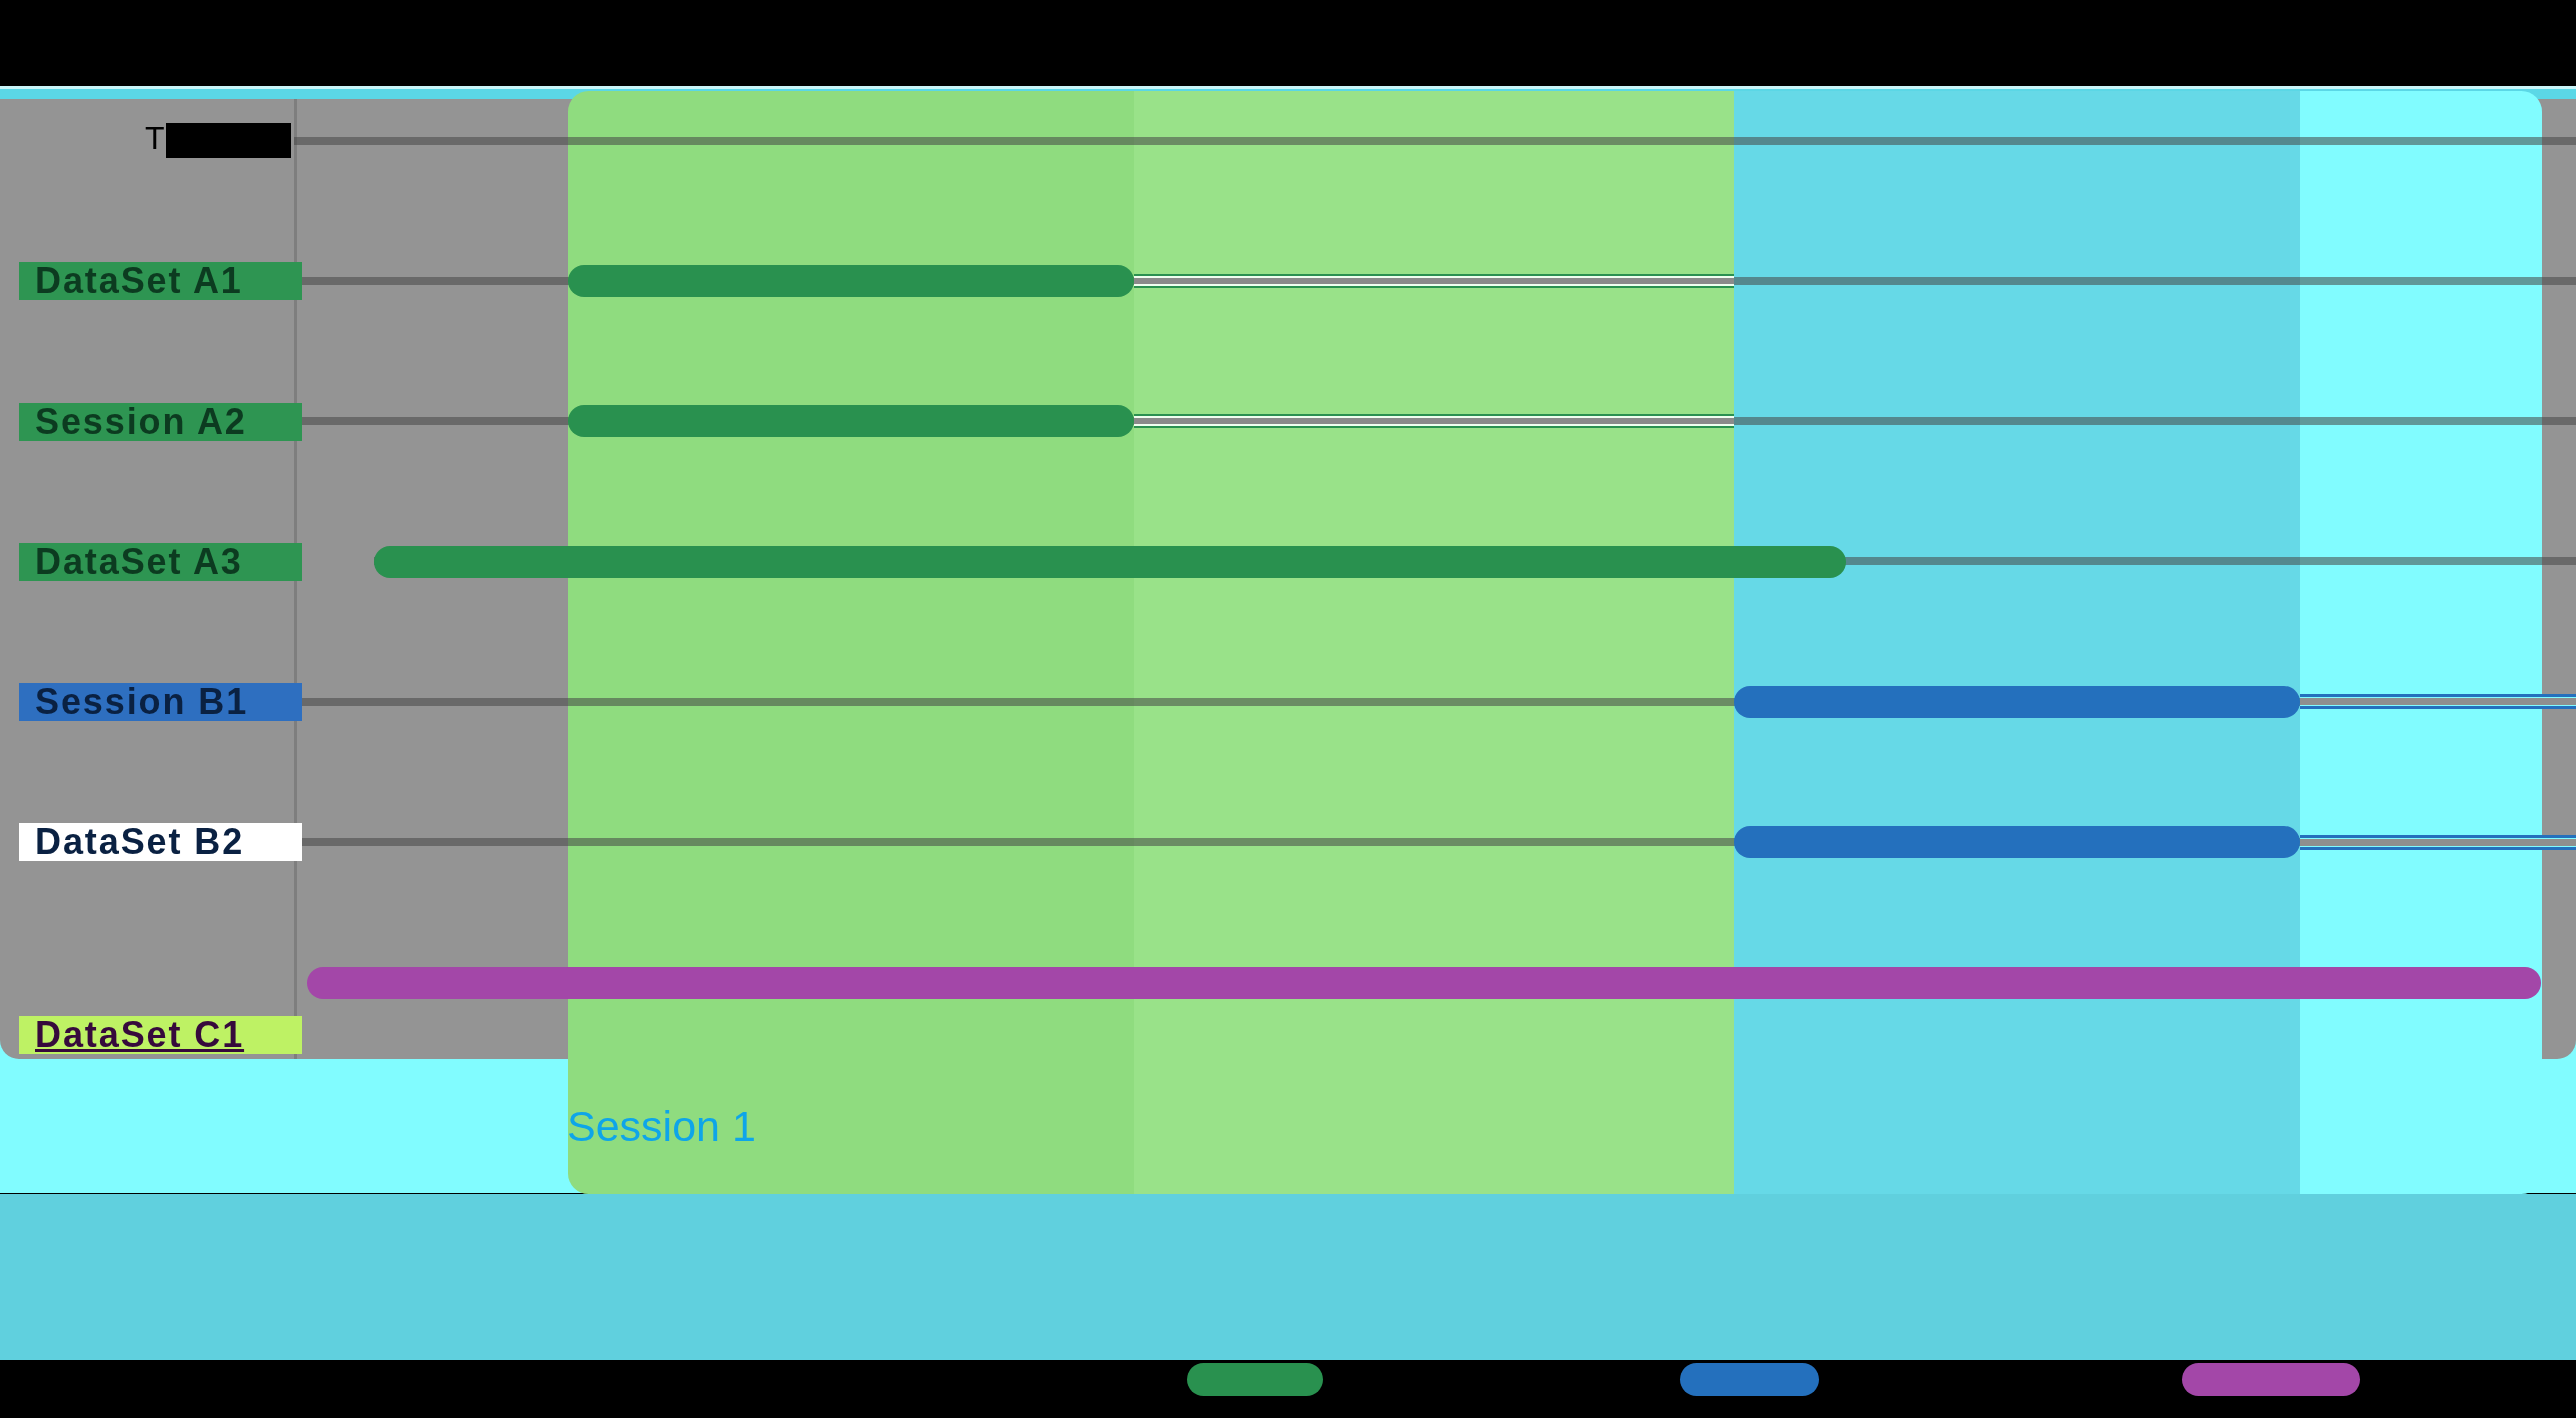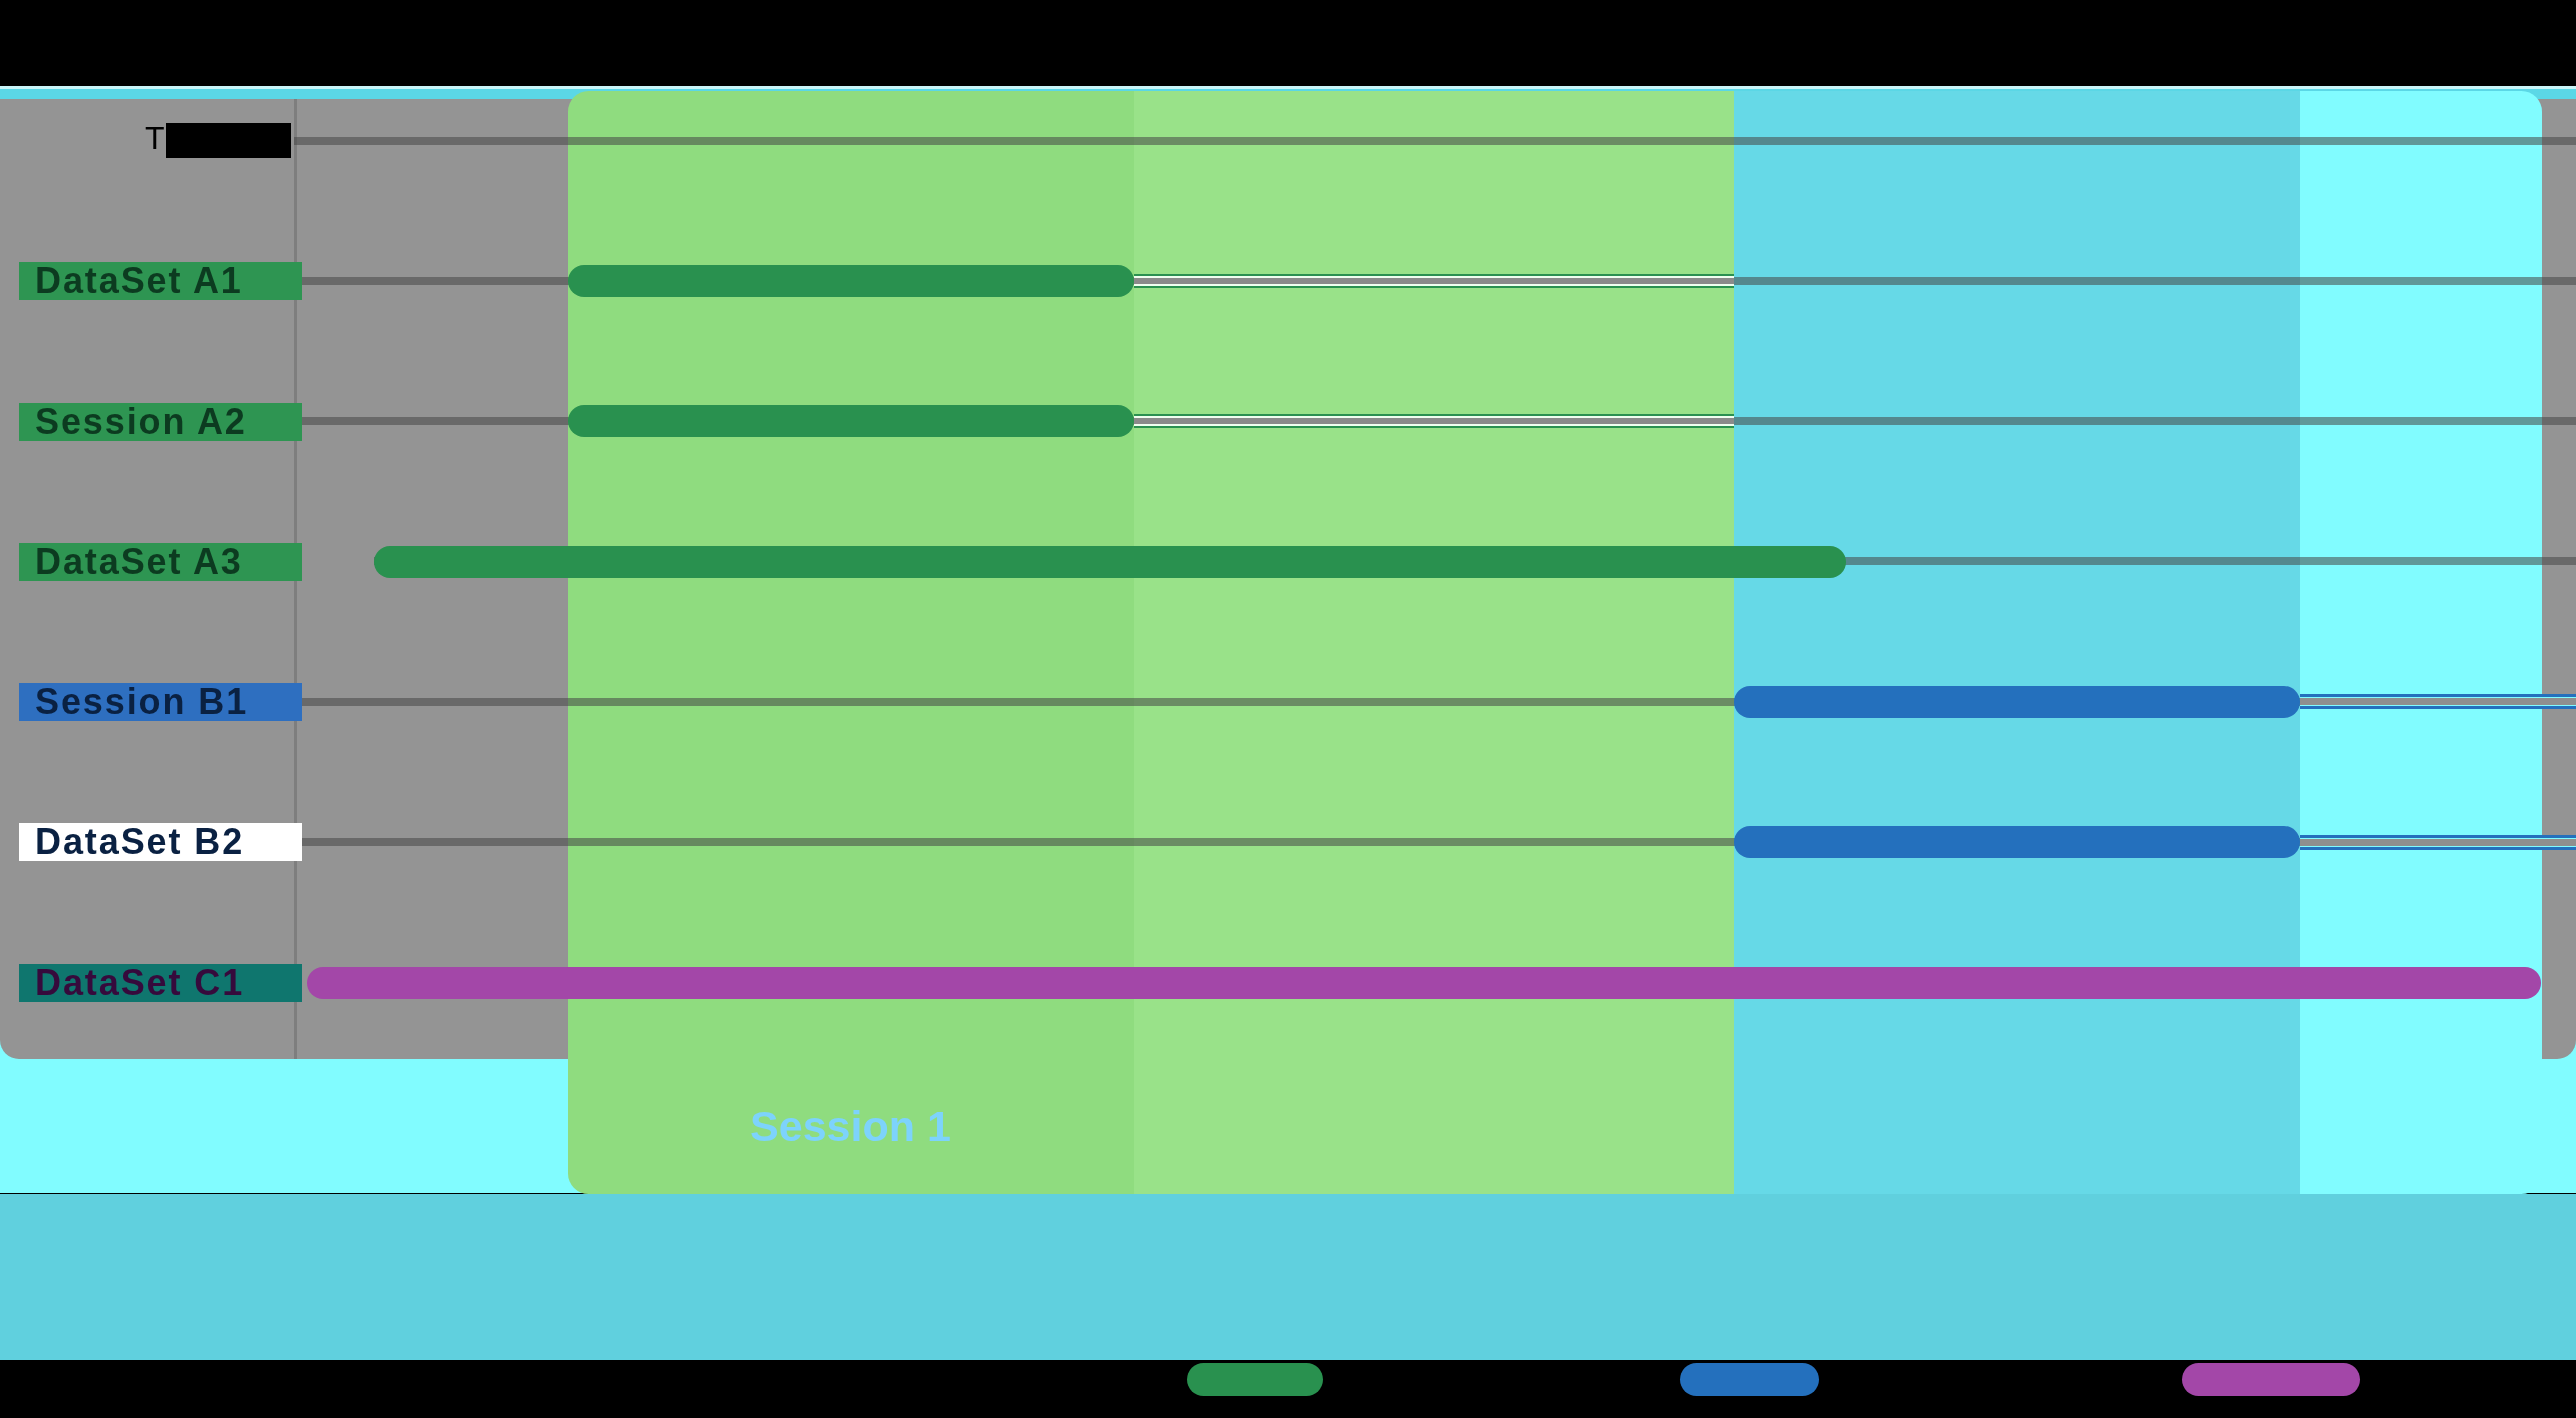--- a/index.html
+++ b/index.html
@@ -14,21 +14,21 @@
              border-radius:0 0 19px 19px;}
   .divider{left:294px;top:99px;width:2.8px;height:960px;background:#7E7E7E;}
   .gridline{background:rgba(70,70,70,0.55);}
   .trail-green{background:linear-gradient(180deg,#2A9150 0 1.9px,#EFFFEF 1.9px 3.8px,#8A8A8A 3.8px 10.3px,#EFFFEF 10.3px 12.2px,#2A9150 12.2px 14px);}
   .trail-blue{background:linear-gradient(180deg,#2470BD 0 2.8px,#81FCFF 2.8px 3.8px,#8F8F8F 3.8px 11.3px,#81FCFF 11.3px 12.2px,#2470BD 12.2px 15px);}
   .bar{border-radius:16px;}
   .row-label{display:flex;align-items:center;padding-left:16px;height:38px;width:267px;
              font-size:36px;font-weight:600;letter-spacing:1.9px;white-space:nowrap;overflow:hidden;}
   .corner-label{left:145px;top:120px;font-size:32px;color:#000;font-weight:400;}
   .redact-box{left:166px;top:123px;width:125px;height:35px;background:#000;}
-  .session-label{top:1102px;height:49px;line-height:49px;font-size:43px;color:#7dd3fc;text-align:center;font-weight:bold;}
+  .session-label{top:1102px;height:49px;line-height:49px;font-size:43px;color:#0ea5e9;text-align:left;}
   #session1-label{left:567px;width:567px;}
   #session2-label{left:1733px;width:567px;}
   .teal-band{left:0;top:1194px;width:2576px;height:166px;background:#60D0DE;}
   .bottom-bar{left:0;top:1360px;width:2576px;height:59px;background:#000;}
   .legend-pill{top:1363px;height:33px;border-radius:17px;}
 </style>
 </head>
 <body>
 
 <div class="screen">
@@ -63,21 +63,21 @@
       <div class="abs bar" style="left: 1734px; width: 566px; top: 686px; height: 32px; background: rgb(36, 112, 189);"></div>
       <div class="abs bar" style="left: 1734px; width: 566px; top: 826px; height: 32px; background: rgb(36, 112, 189);"></div>
       <div class="abs bar" style="left: 307px; width: 2234px; top: 967px; height: 32px; background: rgb(163, 71, 168);"></div>
     </div>
   <div class="abs" id="labels-layer">
       <div class="abs row-label" style="left: 19px; top: 262px; background: rgb(46, 149, 82); color: rgb(12, 59, 32);">DataSet A1</div>
       <div class="abs row-label" style="left: 19px; top: 403px; background: rgb(46, 149, 82); color: rgb(12, 59, 32);">Session A2</div>
       <div class="abs row-label" style="left: 19px; top: 543px; background: rgb(46, 149, 82); color: rgb(12, 59, 32);">DataSet A3</div>
       <div class="abs row-label" style="left: 19px; top: 683px; background: rgb(46, 111, 192); color: rgb(10, 33, 66);">Session B1</div>
       <div class="abs row-label" style="left: 19px; top: 823px; background: #ffffff; color: rgb(10, 33, 66);">DataSet B2</div>
-      <div class="abs row-label" style="left: 19px; top: 964px; background: #0f766e; color: rgb(54, 10, 60);">DataSet C1</div>
+      <div class="abs row-label" style="left: 19px; top: 1016px; background: #bef264; color: rgb(54, 10, 60); text-decoration: underline;">DataSet C1</div>
     </div>
 
   <div class="abs corner-label">T</div>
   <div class="abs redact-box"></div>
 
   <div class="abs session-label" id="session1-label">Session 1</div>
 
   <div class="abs teal-band"></div>
   <div class="abs bottom-bar"></div>
   <div class="abs" id="legend-layer">

